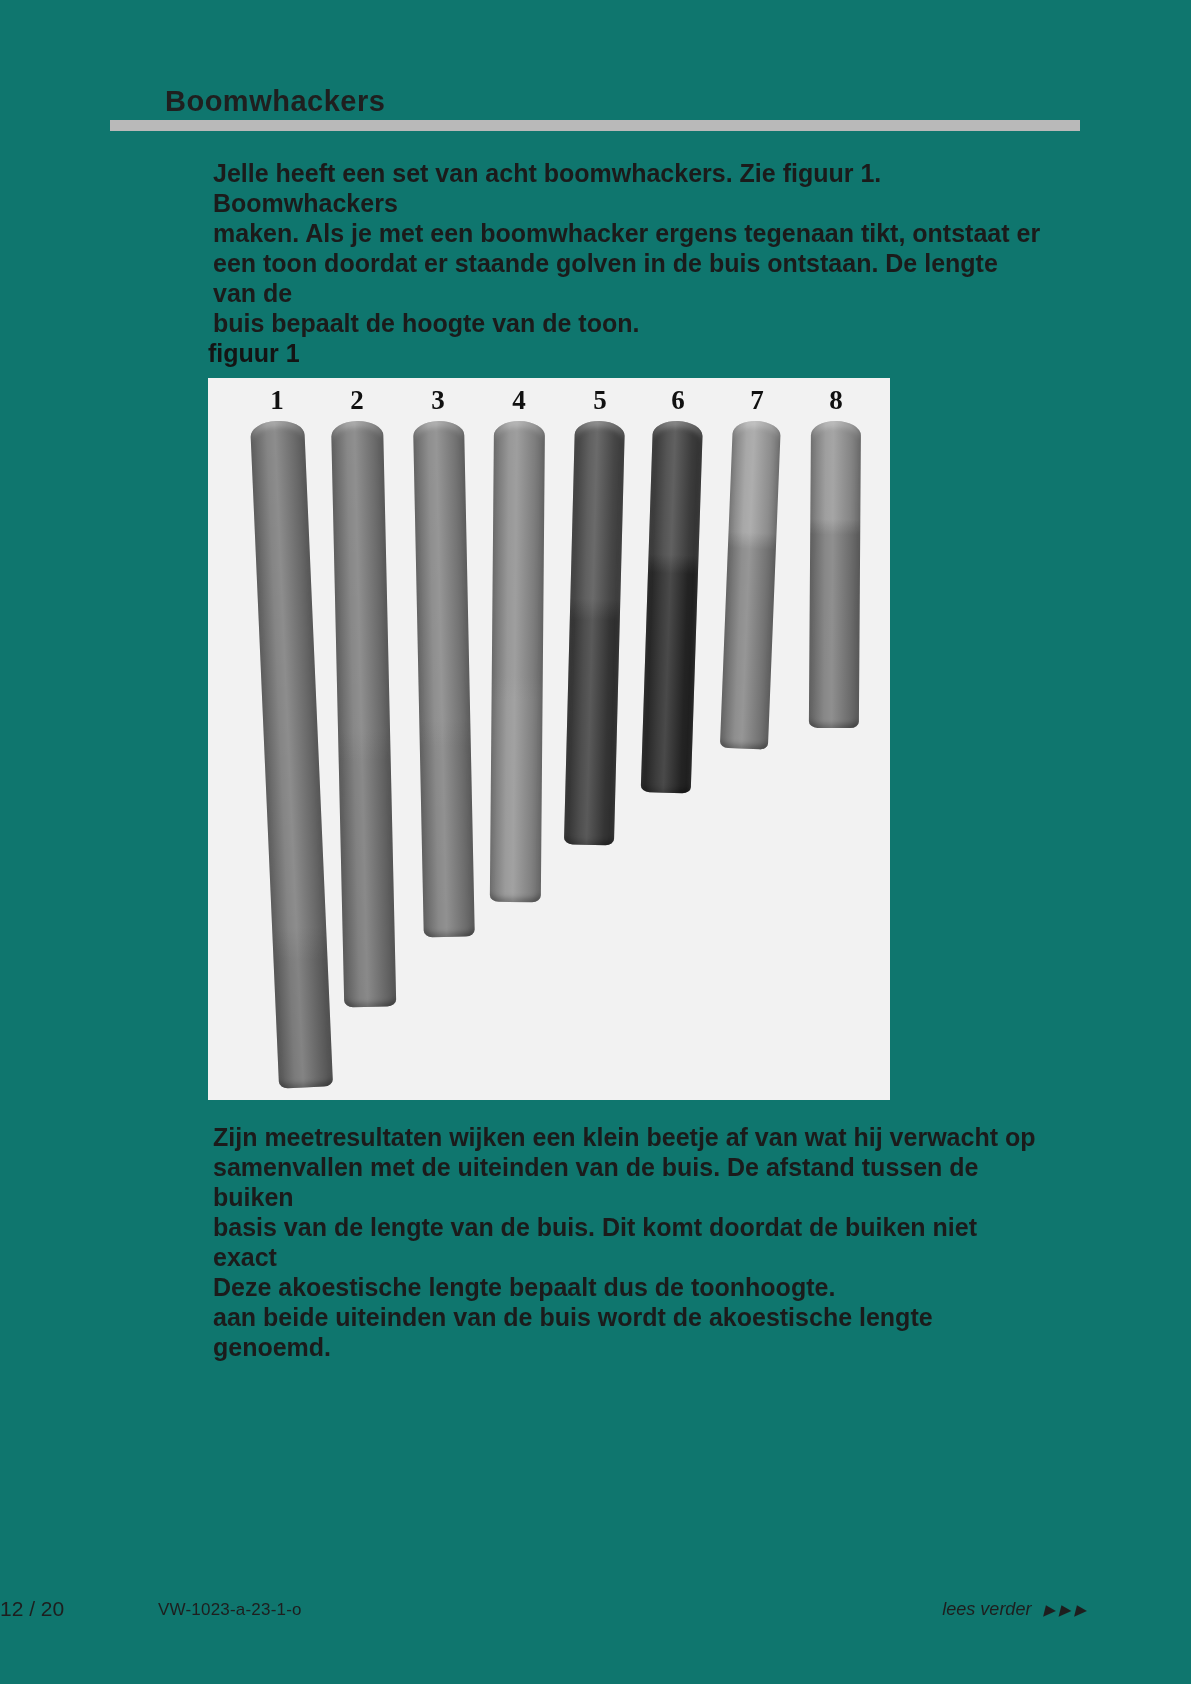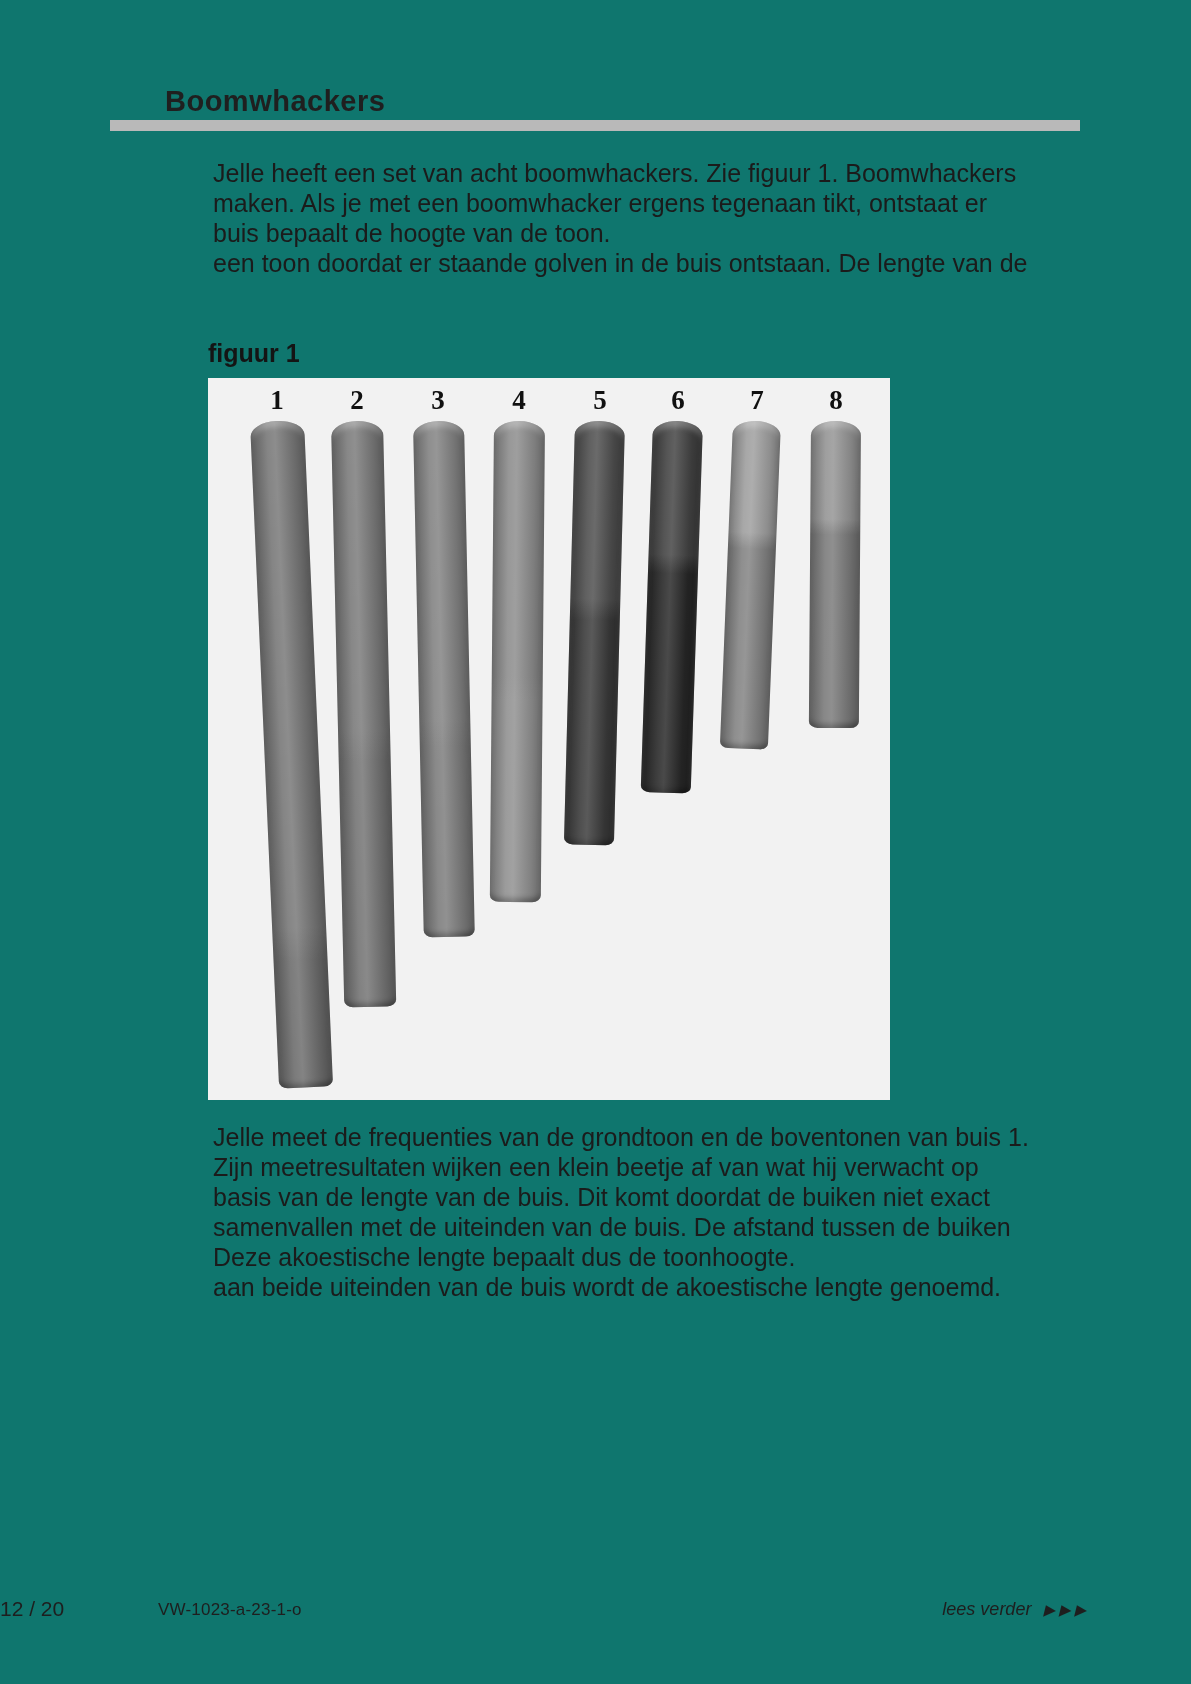--- a/index.html
+++ b/index.html
@@ -16,21 +16,21 @@
     font-size:29px;font-weight:bold;line-height:34px;
     color:#1f1f1f;letter-spacing:0.5px;
   }
   .title-rule{
     position:absolute;left:110px;top:120px;
     width:970px;height:11px;
     background:#b9b9b9;
   }
   .para{
     position:absolute;left:213px;width:830px;
-    font-size:25px;line-height:30px;color:#1b1b1b;
+    font-size:25px;line-height:30px;color:#1b1b1b;font-weight:bold;
   }
   .para-1{top:158px;}
   .para-2{top:1122px;}
   .figure-label{
     position:absolute;left:208px;top:338px;
     font-size:25px;font-weight:bold;line-height:30px;color:#141414;
   }
   .figure-box{
     position:absolute;left:208px;top:378px;
     width:682px;height:722px;
@@ -72,22 +72,22 @@
 <body>
 
 <div class="page">
 
   <div class="title">Boomwhackers</div>
   <div class="title-rule"></div>
 
   <div class="para para-1">
     <div>Jelle heeft een set van acht boomwhackers. Zie figuur 1. Boomwhackers</div>
     <div>maken. Als je met een boomwhacker ergens tegenaan tikt, ontstaat er</div>
+    <div>een toon doordat er staande golven in de buis ontstaan. De lengte van de</div>
     <div>buis bepaalt de hoogte van de toon.</div>
-    <div>een toon doordat er staande golven in de buis ontstaan. De lengte van de</div>
   </div>
 
   <div class="figure-label">figuur 1</div>
 
   <div class="figure-box" id="figure-box" style="background: rgb(242, 242, 242);">
       <div class="tube-number" style="left: 47px;">1</div>
       <div class="tube" style="left: 42px; width: 54px; height: 667px; transform: rotate(-2.5deg); background: linear-gradient(rgb(119, 119, 119) 0%, rgb(119, 119, 119) 76%, rgb(108, 108, 108) 81%, rgb(108, 108, 108) 100%);"></div>
       <div class="tube-number" style="left: 127px;">2</div>
       <div class="tube" style="left: 123px; width: 52px; height: 586px; transform: rotate(-1.3deg); background: linear-gradient(rgb(122, 122, 122) 0%, rgb(122, 122, 122) 53%, rgb(115, 115, 115) 58%, rgb(115, 115, 115) 100%);"></div>
       <div class="tube-number" style="left: 208px;">3</div>
@@ -98,24 +98,23 @@
       <div class="tube" style="left: 367px; width: 50px; height: 424px; transform: rotate(1.5deg); background: linear-gradient(rgb(78, 78, 78) 0%, rgb(78, 78, 78) 42%, rgb(58, 58, 58) 47%, rgb(58, 58, 58) 100%);"></div>
       <div class="tube-number" style="left: 448px;">6</div>
       <div class="tube" style="left: 445px; width: 50px; height: 372px; transform: rotate(1.9deg); background: linear-gradient(rgb(66, 66, 66) 0%, rgb(66, 66, 66) 36%, rgb(39, 39, 39) 41%, rgb(39, 39, 39) 100%);"></div>
       <div class="tube-number" style="left: 527px;">7</div>
       <div class="tube" style="left: 525px; width: 48px; height: 328px; transform: rotate(2.3deg); background: linear-gradient(rgb(158, 158, 158) 0%, rgb(158, 158, 158) 34%, rgb(130, 130, 130) 39%, rgb(130, 130, 130) 100%);"></div>
       <div class="tube-number" style="left: 606px;">8</div>
       <div class="tube" style="left: 603px; width: 50px; height: 307px; transform: rotate(0.4deg); background: linear-gradient(rgb(148, 148, 148) 0%, rgb(148, 148, 148) 32%, rgb(122, 122, 122) 37%, rgb(122, 122, 122) 100%);"></div>
     </div>
 
   <div class="para para-2">
-    <div>Jelle meet de frequenties van de grondtoon en de boventonen van buis 1.</div>
     <div>Zijn meetresultaten wijken een klein beetje af van wat hij verwacht op</div>
+    <div>samenvallen met de uiteinden van de buis. De afstand tussen de buiken</div>
     <div>basis van de lengte van de buis. Dit komt doordat de buiken niet exact</div>
-    <div>samenvallen met de uiteinden van de buis. De afstand tussen de buiken</div>
     <div>Deze akoestische lengte bepaalt dus de toonhoogte.</div>
     <div>aan beide uiteinden van de buis wordt de akoestische lengte genoemd.</div>
   </div>
 
   <div class="footer">
     <span class="footer-code">VW-1023-a-23-1-o</span>
     <span class="footer-page">12 / 20</span>
     <span class="footer-continue">
       <span>lees verder</span><span class="footer-arrows">▶▶▶</span>
     </span>

